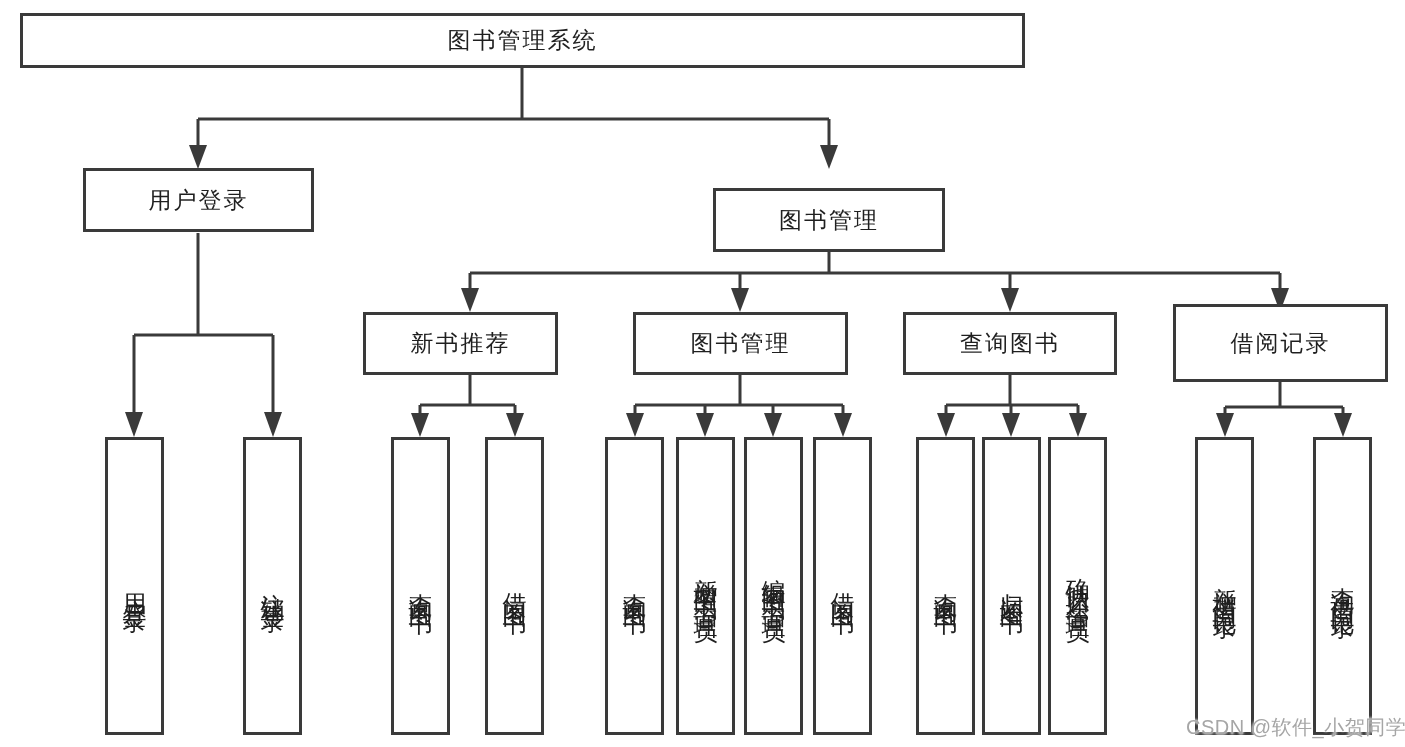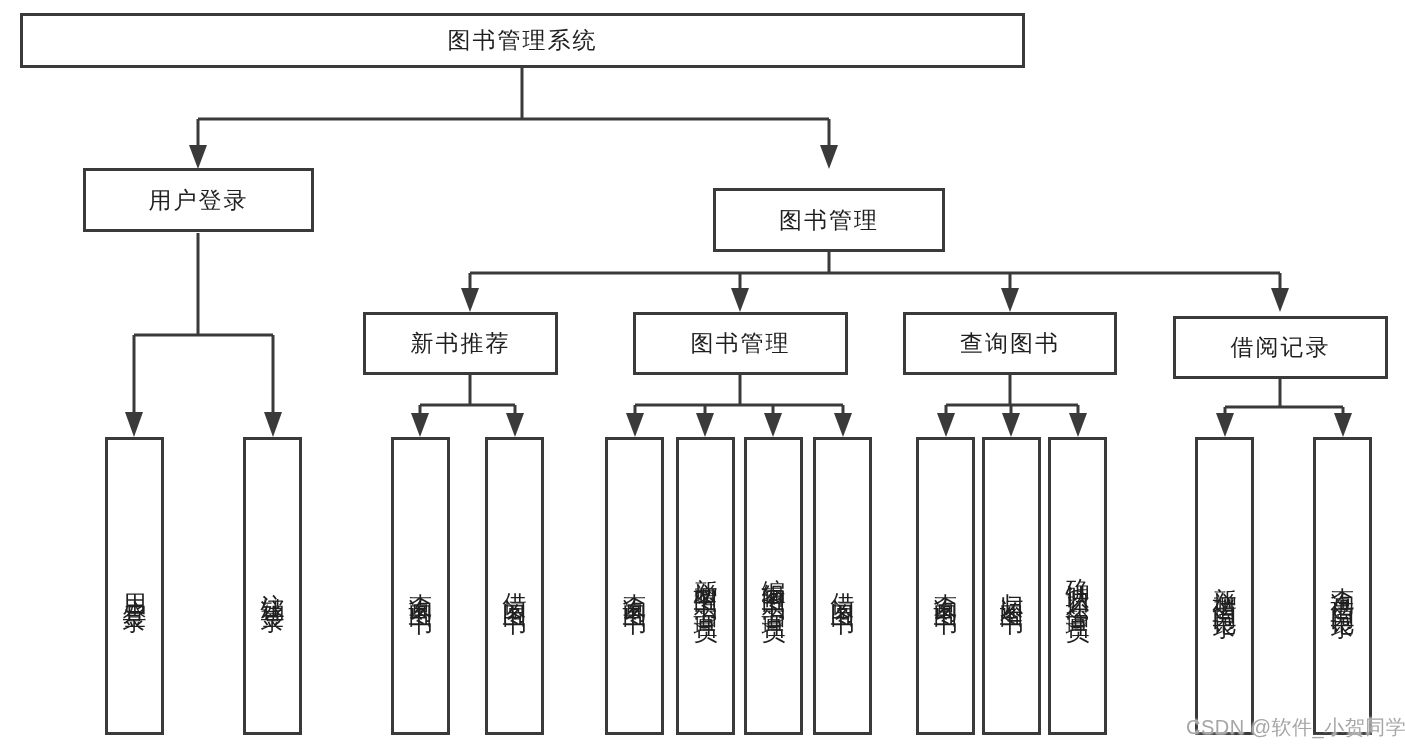--- a/index.html
+++ b/index.html
@@ -97,21 +97,21 @@
 
 <div class="node" style="left:363px;top:312px;width:195px;height:63px;">
   <span>新书推荐</span>
 </div>
 <div class="node" style="left:633px;top:312px;width:215px;height:63px;">
   <span>图书管理</span>
 </div>
 <div class="node" style="left:903px;top:312px;width:214px;height:63px;">
   <span>查询图书</span>
 </div>
-<div class="node" style="left:1173px;top:316px;width:215px;height:63px;">
+<div class="node" style="left:1173px;top:304px;width:215px;height:78px;">
   <span>借阅记录</span>
 </div>
 
 <div class="leaf" style="left:105px;">
   <span>用户登录</span>
 </div>
 <div class="leaf" style="left:243px;">
   <span>注销登录</span>
 </div>
 

